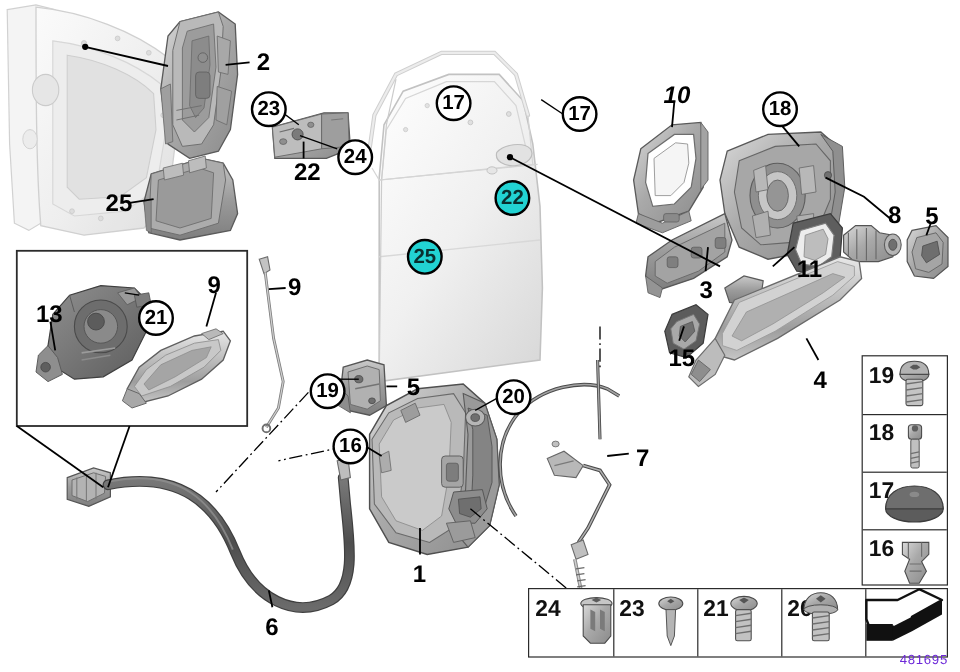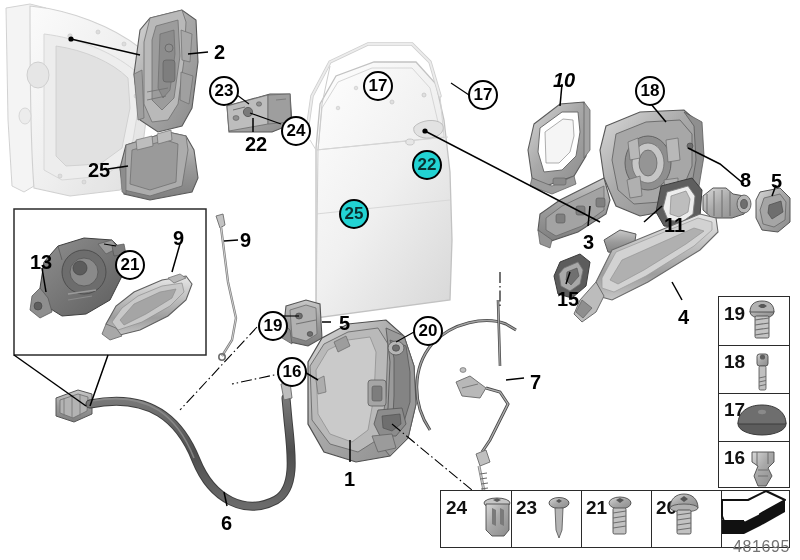--- a/index.html
+++ b/index.html
@@ -16,21 +16,21 @@
   .circ{position:absolute;width:30px;height:30px;border:2.2px solid #000;border-radius:50%;
         background:#ffffff;display:flex;align-items:center;justify-content:center;
         font-weight:bold;font-size:17px;color:#000;box-sizing:border-box;}
   .circ.hl{background:#22d3d3;border-color:#000;color:#0a2f2f;}
 
   
   .lbox{position:absolute;border:1.6px solid #2b2b2b;background:#fff;box-sizing:border-box;}
   .lnum{position:absolute;font-weight:bold;font-size:19px;color:#111;}
 
   
-  .docid{position:absolute;right:10px;bottom:4px;font-size:16px;color:#737373;letter-spacing:.6px;margin-left:12px;}
+  .docid{position:absolute;right:10px;bottom:4px;font-size:11px;color:#6d28d9;letter-spacing:.6px;margin-left:12px;}
 
   .ln{stroke:#000;stroke-width:1.5;fill:none;}
   .ln-thin{stroke:#000;stroke-width:1.1;fill:none;}
   .dashdot{stroke:#000;stroke-width:1.1;fill:none;stroke-dasharray:11 3 1.5 3;}
   .dot{fill:#000;}
 </style>
 </head>
 <body>
 
 <div id="stage">

